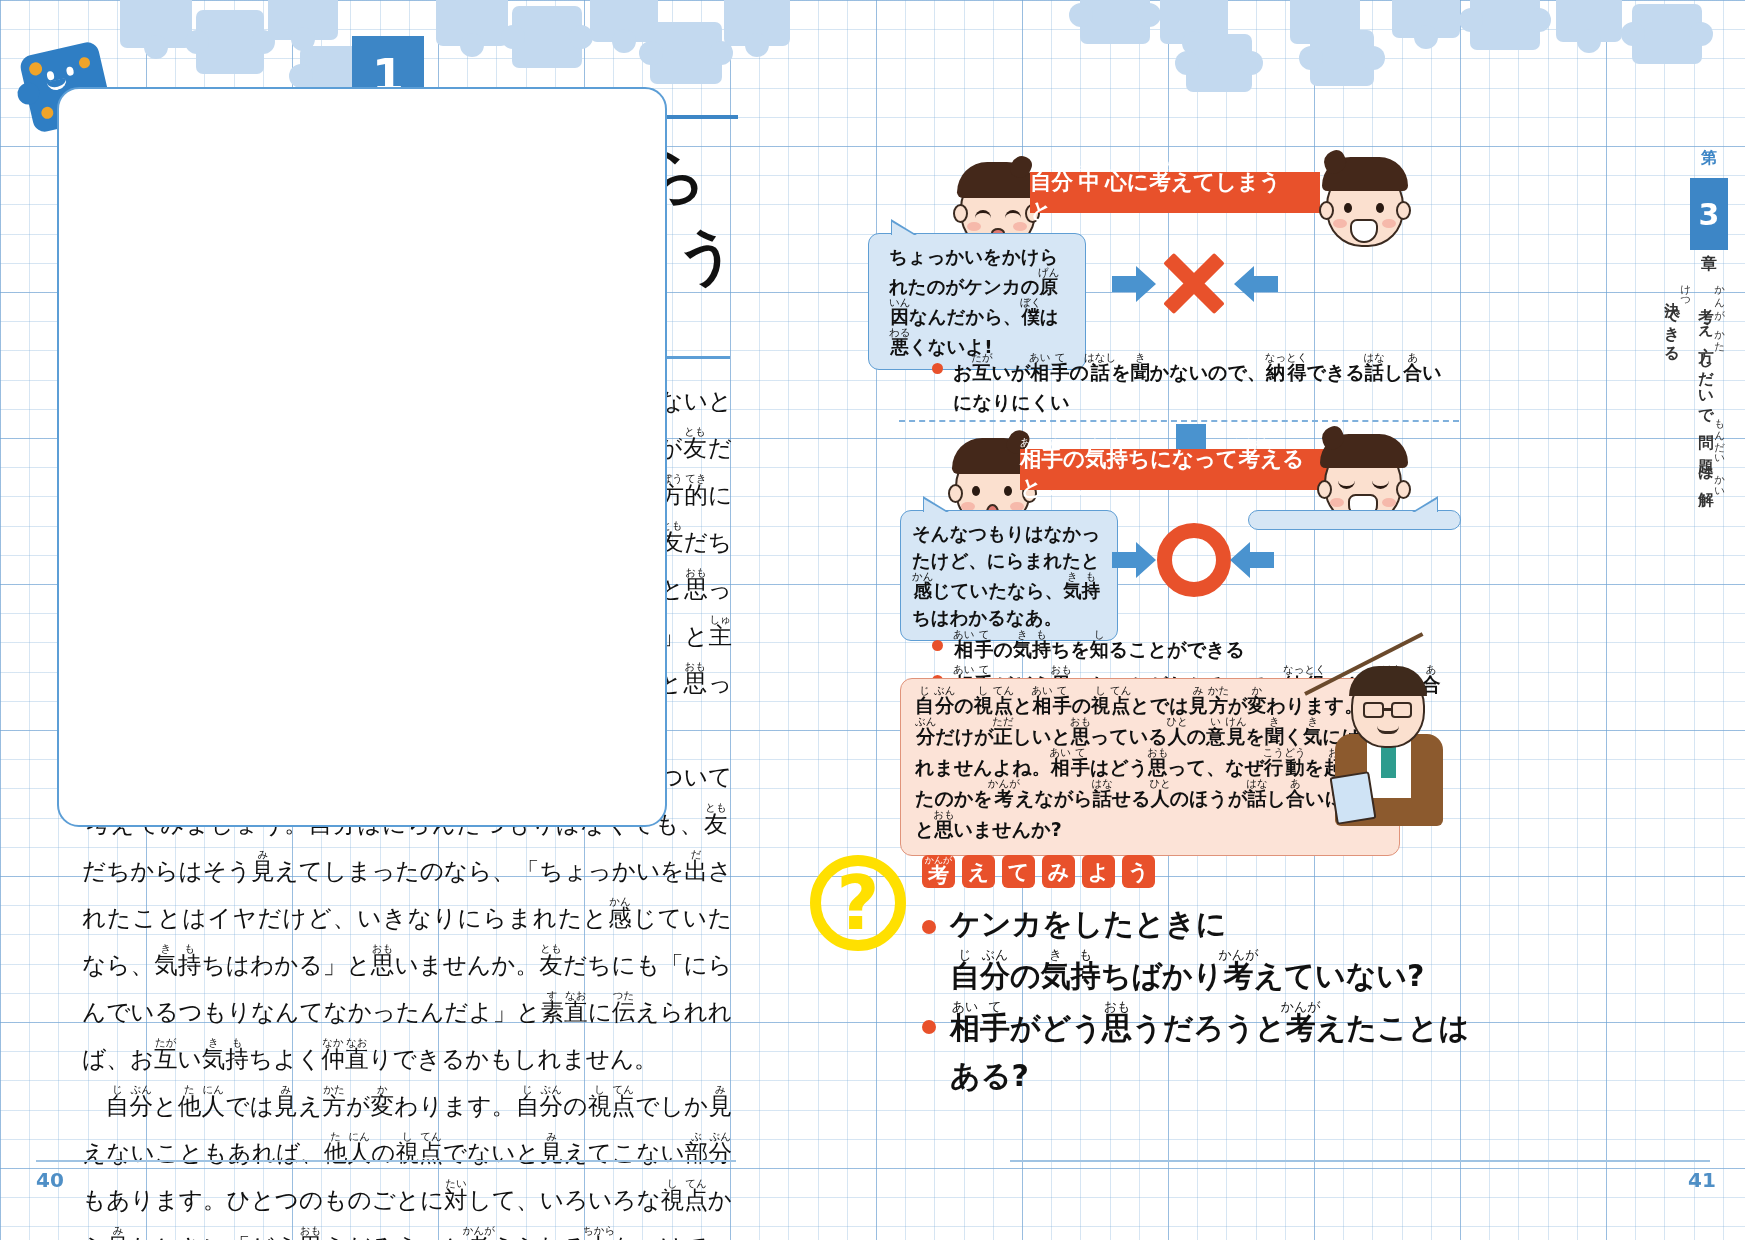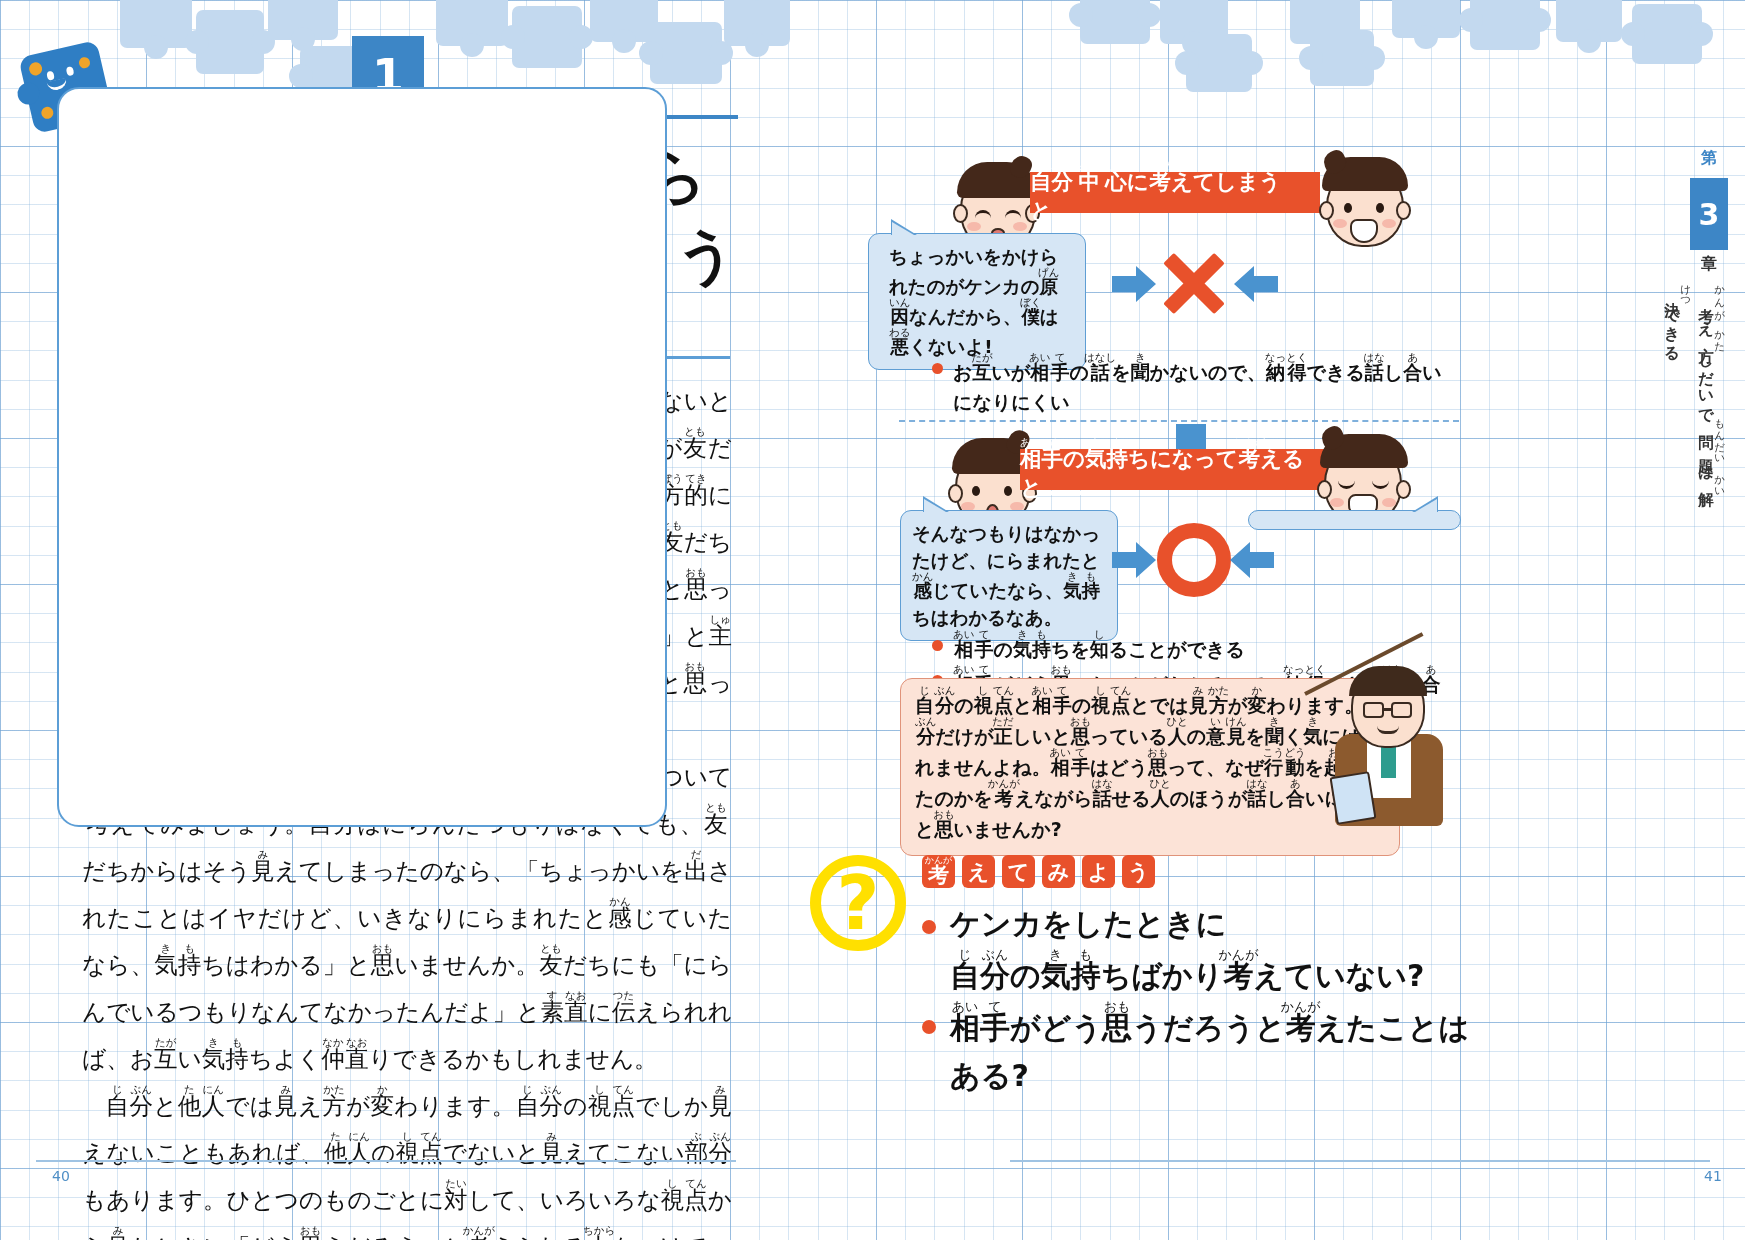--- a/index.html
+++ b/index.html
@@ -62,21 +62,21 @@
                font-size:23.6px; line-height:47px; color:#111; text-align:justify; }
   .body-text p { text-indent:1em; margin:0; }
 
   ruby { ruby-align:center; }
   rt { font-size:10.5px; font-weight:normal; line-height:1;
        transform:translateY(2px); letter-spacing:0; }
   .title-line rt { font-size:15px; }
   .sub-head rt { font-size:13px; }
   .q-line rt { font-size:13px; }
 
-  .pageno { position:absolute; font-size:14px; color:#4f8fc6; font-weight:normal;margin-left:16px; }
+  .pageno { position:absolute; font-size:20px; color:#4f8fc6; font-weight:bold; }
   .pageno.l { left:36px; top:1168px; }
   .pageno.r { left:1688px; top:1168px; }
   .footrule { position:absolute; top:1160px; height:2px; background:#9fc3e3; }
 
   
   .right-page { position:absolute; left:820px; top:0; width:925px; height:1240px; }
 
   .panel { position:absolute; left:57px; top:87px; width:610px; height:740px;
            background:#fff; border:2.5px solid #5c9ed6; border-radius:22px; }
 

